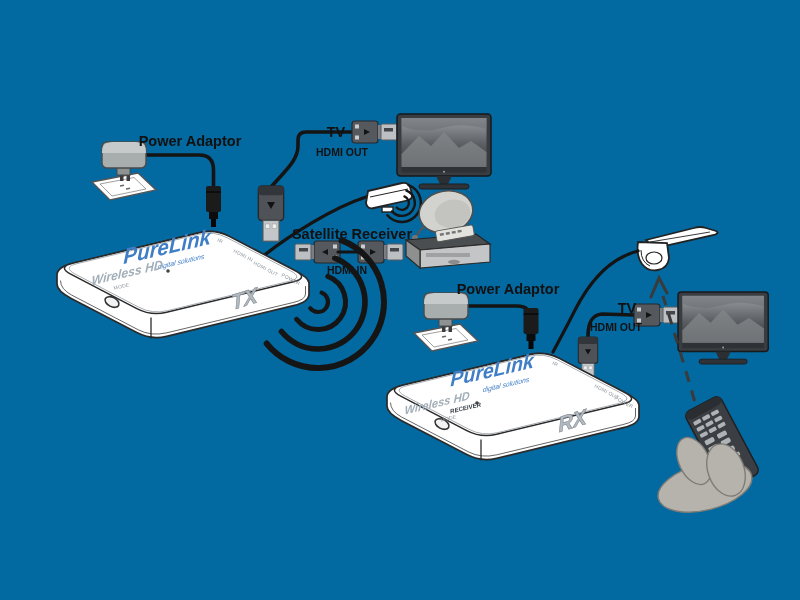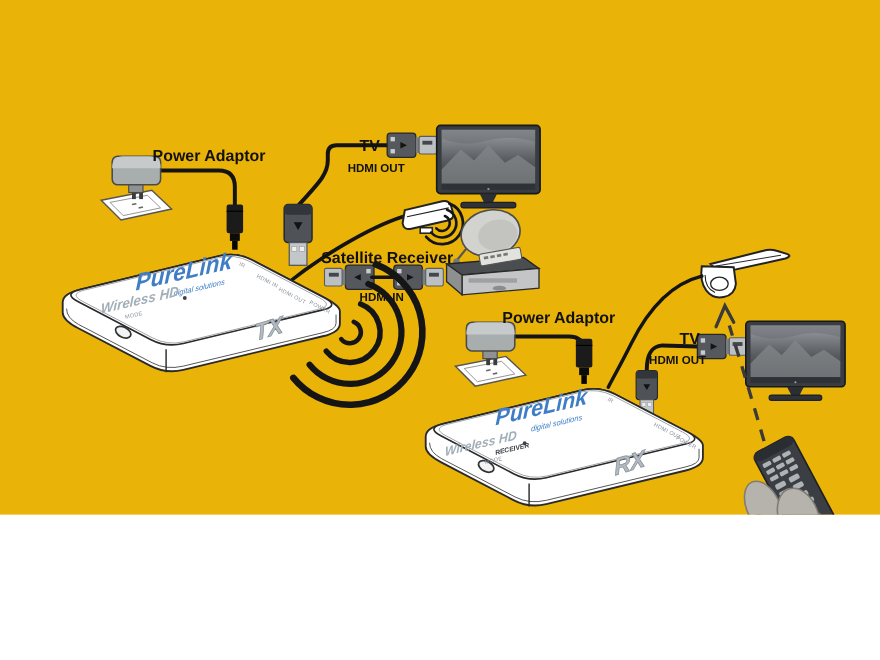--- a/index.html
+++ b/index.html
@@ -1,16 +1,16 @@
 <!DOCTYPE html>
 <html><head>
 <meta charset="utf-8">
 <style>
   html,body{margin:0;padding:0;background:#ffffff;}
-  .stage{position:relative;width:800px;height:468px;background:#eab308;overflow:hidden;
+  .stage{position:relative;width:800px;height:600px;background:#0369a1;overflow:hidden;
          font-family:"Liberation Sans", sans-serif;}
   svg{display:block}
   text{font-family:"Liberation Sans", sans-serif;}
   .lbl{fill:#111;font-weight:bold;}
   .lbl-sm{fill:#111;font-weight:bold;}
   .portlbl{fill:#8b939b;font-size:5px;letter-spacing:.3px;}
   .cable{fill:none;stroke:#141414;stroke-linecap:round;}
   .wave{fill:none;stroke:#151515;stroke-linecap:round;}
 </style>
 </head>

